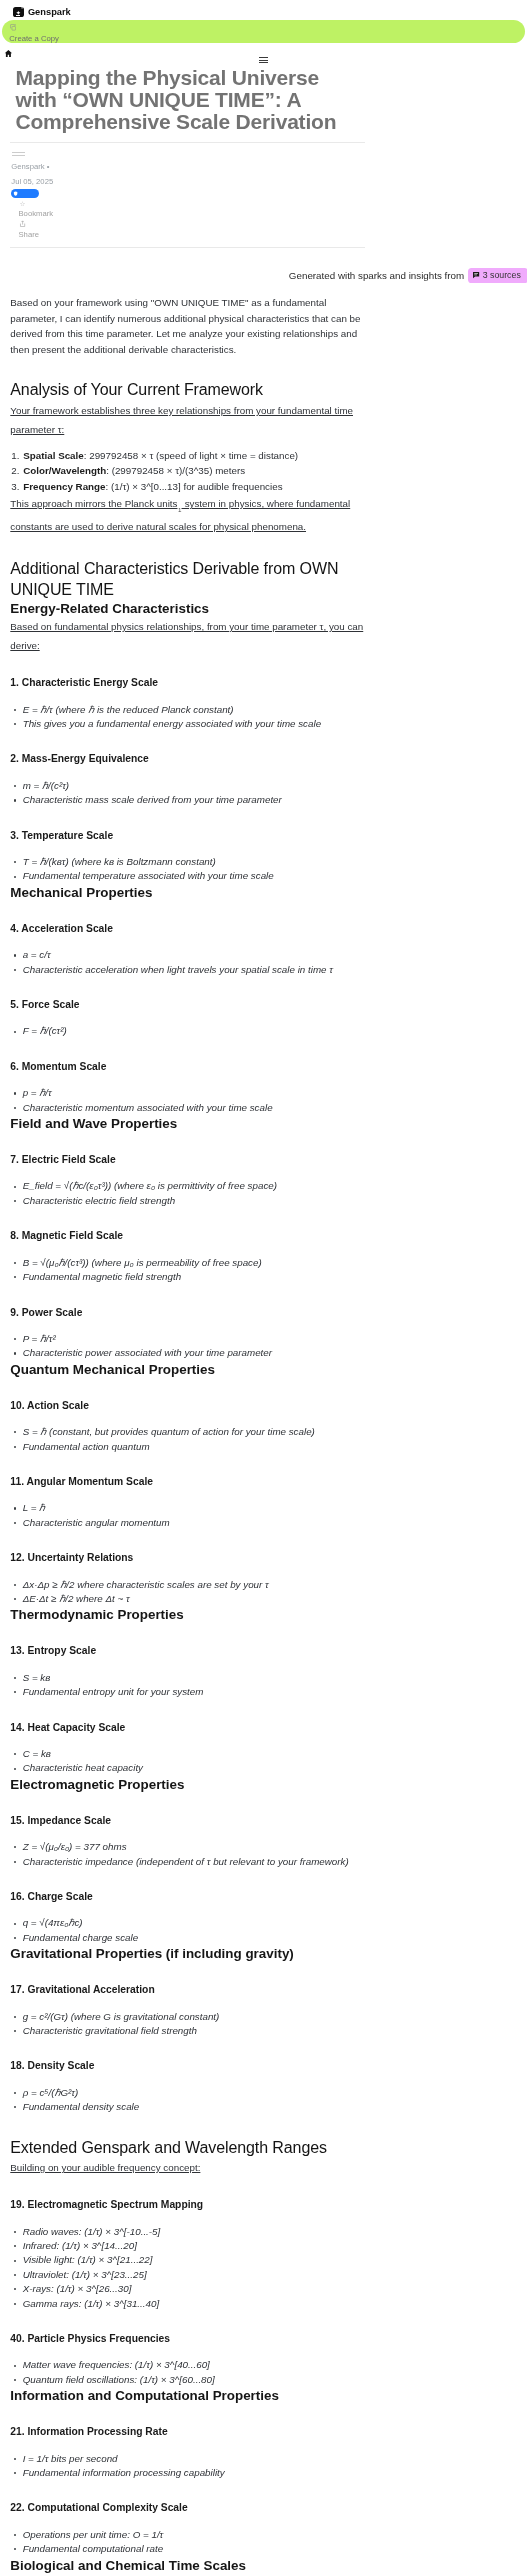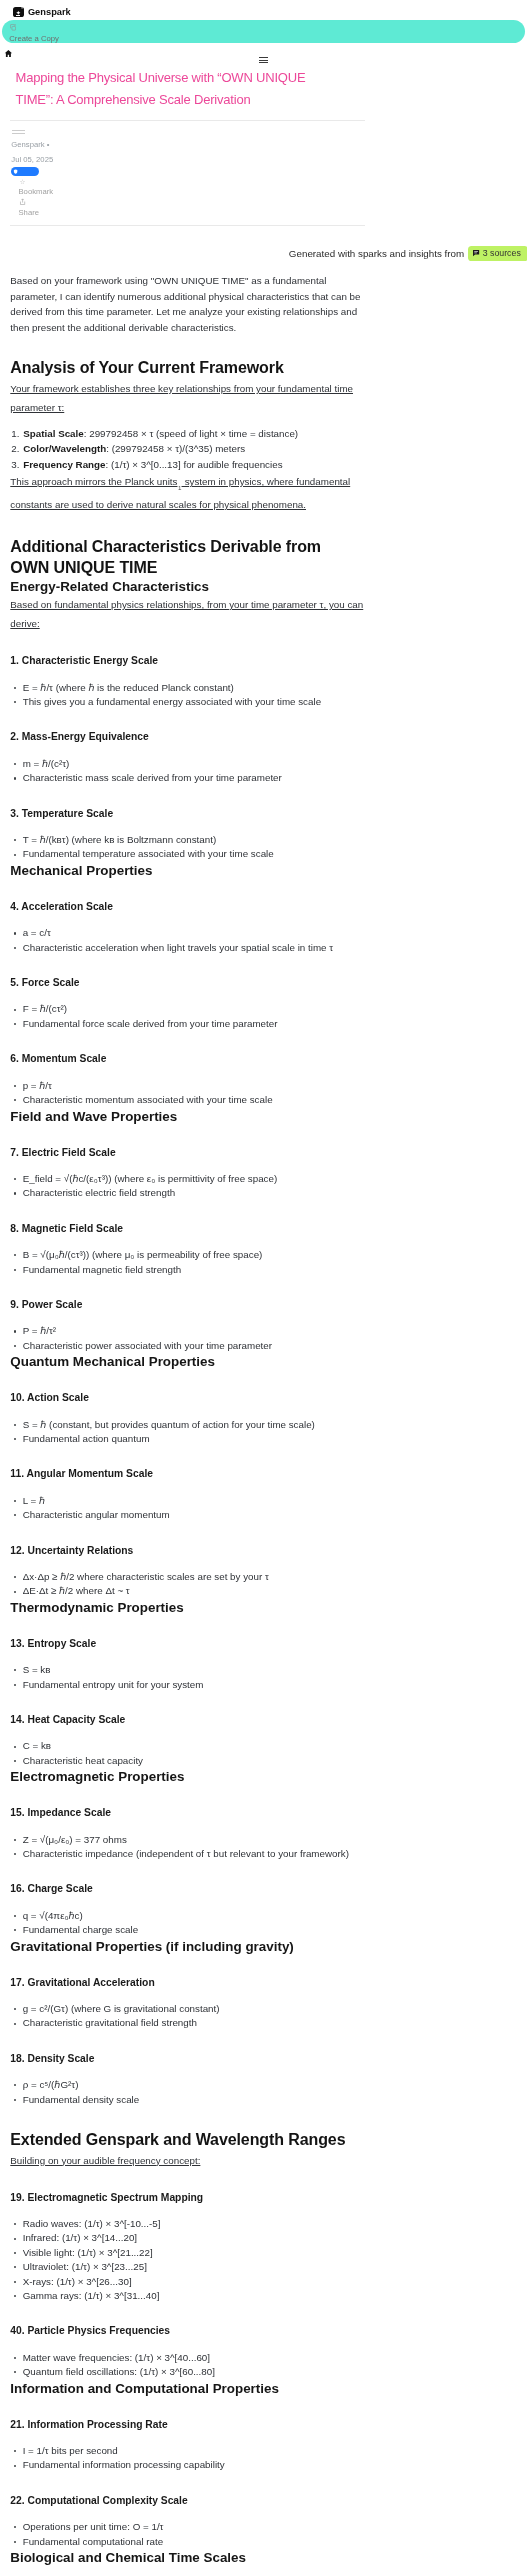--- a/index.html
+++ b/index.html
@@ -9,60 +9,60 @@
 
   
   .logo-row { display:flex; align-items:center; gap:4.1px; margin:6.7px 0 0 13px; }
   .logo-box { width:10.8px; height:10.8px; background:#0f0f0f; border-radius:2.6px; color:#fff;
               display:flex; align-items:center; justify-content:center; font-size:6.2px; position:relative; }
   .logo-box::after { content:"✦"; position:absolute; top:-0.5px; right:0.5px; font-size:3.1px; color:#fff; }
   .logo-box::before { content:""; position:absolute; bottom:1.5px; left:2.6px; width:4.6px; height:0.8px; background:#fff; }
   .brand { font-size:9.3px; font-weight:700; color:#111; }
 
   .copy-pill { display:flex; flex-direction:column; justify-content:center; align-items:flex-start;
-               background:#5eead4; border:none; border-radius:12.4px; cursor:pointer; text-align:left; }
+               background:#bef264; border:none; border-radius:12.4px; cursor:pointer; text-align:left; }
   .copy-pill .cicon { margin-left:0.5px; }
   .copy-pill .clabel { font-size:7.7px; color:#6f6f6f; margin-top:0.5px; font-family:"Liberation Sans",sans-serif; }
   .copy-top { margin:2.1px 2.1px 0 2.1px; width:523px; height:23px; padding-left:7.2px; }
   .home-btn { margin:3.6px 0 0 4.1px; width:9.3px; height:8.8px; background:none; border:none; cursor:pointer; padding:0; }
 
   
-  h1.title { margin:6.7px 0 0 15.5px; width:330px; font-size:13px; line-height:22px; font-weight:400; color:#ec4899; letter-spacing:-0.2px; }
+  h1.title { margin:6.7px 0 0 15.5px; width:330px; font-size:21px; line-height:22px; font-weight:700; color:#737373; letter-spacing:-0.2px; }
   .toc-icon { position:absolute; left:259px; top:57px; width:8.8px; cursor:pointer; }
   .toc-icon i { display:block; height:1px; background:#3a3a3a; margin-bottom:1.5px; }
   .divider { height:0.5px; background:#e9e9e9; margin-left:10.3px; width:355px; border:none; }
   .d1 { margin-top:8.8px; }
   .d2 { margin-top:7.2px; }
   .drag-icon { margin:9.8px 0 0 12px; width:13.4px; }
   .drag-icon i { display:block; height:1px; background:#cccccc; margin-bottom:2.1px; }
   .meta { margin:5.7px 0 0 11.3px; font-size:7.7px; color:#9aa0a6; }
   .meta-author { margin-bottom:6px; }
   .meta-date { margin-bottom:3.6px; }
   .badge-pill { width:28px; height:8.2px; border-radius:4.6px; background:#1f7bff; display:flex; align-items:center; padding-left:1.5px; margin-bottom:2.1px; }
   .star-ic { font-size:6.7px; color:#bdbdbd; margin-left:8.2px; }
   .meta-label { color:#a2a2a2; margin:1px 0 2.1px 7.2px; font-size:7.7px; }
   .share-ic { margin:2.1px 0 0 8.2px; }
 
   
   .sources-row { margin:20.6px 0 0 10.3px; font-size:9.8px; color:#2b2b2b; display:flex; align-items:center; flex-wrap:wrap;justify-content:flex-end; }
-  .src-badge { display:inline-flex; align-items:center; gap:2.6px; background:#bef264; border-radius:3.6px;
+  .src-badge { display:inline-flex; align-items:center; gap:2.6px; background:#f0abfc; border-radius:3.6px;
                padding:2.6px 7.2px 2.6px 3.6px; margin-left:4.1px; cursor:pointer; }
   .src-badge .stxt { font-size:8.8px; color:#333; }
 
   
   .intro { margin:12.4px 0 0 10.3px; width:355px; font-size:9.8px; line-height:15.5px; color:#2f3237; }
   .article { margin-left:10.3px; }
-  .b-h2 { font-size:16px; line-height:20.6px; font-weight:700; color:#141414; margin-top:23px; max-width:350px; letter-spacing:-0.1px; }
+  .b-h2 { font-size:16px; line-height:20.6px; font-weight:400; color:#141414; margin-top:23px; max-width:350px; letter-spacing:-0.1px; }
   .b-h3 { font-size:13.4px; line-height:17px; font-weight:700; color:#161616; max-width:350px; }
   .b-h4 { font-size:10.3px; line-height:13px; font-weight:700; color:#1a1a1a; margin-top:21px; max-width:350px; }
   .b-p  { font-size:9.8px; line-height:19px; color:#2f3237; margin-top:0; max-width:354px;text-decoration:underline; }
   .b-ul { margin-top:13.4px; }
   .uli  { display:flex; margin:0 0 0 4.1px; line-height:14.4px; font-size:9.8px; color:#2f3237; }
   .dot  { width:2.1px; height:2.1px; border-radius:50%; background:#3c4043; margin:6.2px 6.2px 0 0; flex:none; }
-  .uli-t { max-width:335px; }
+  .uli-t { max-width:335px;font-style:italic; }
   .b-ol { margin-top:8.8px; }
   .oli  { display:flex; margin:0 0 0.5px 1px; line-height:15px; font-size:9.8px; color:#2f3237; }
   .onum { width:12px; flex:none; }
   .obody b { color:#1d1d1d; }
   sub.cite { font-size:6.2px; color:#4a4a4a; position:relative; top:1.5px; margin:0 0.5px; cursor:pointer; }
 </style>
 </head>
 <body>
 
 <div class="page">
@@ -212,24 +212,20 @@
           <span class="dot"></span>
           <span class="uli-t">Characteristic acceleration when light travels your spatial scale in time τ</span>
         </div>
       </div>
       <div class="b-h4">5. Force Scale</div>
       <div class="b-ul">
         <div class="uli">
           <span class="dot"></span>
           <span class="uli-t">F = ℏ/(cτ²)</span>
         </div>
-        <div class="uli">
-          <span class="dot"></span>
-          <span class="uli-t">Fundamental force scale derived from your time parameter</span>
-        </div>
       </div>
       <div class="b-h4">6. Momentum Scale</div>
       <div class="b-ul">
         <div class="uli">
           <span class="dot"></span>
           <span class="uli-t">p = ℏ/τ</span>
         </div>
         <div class="uli">
           <span class="dot"></span>
           <span class="uli-t">Characteristic momentum associated with your time scale</span>

